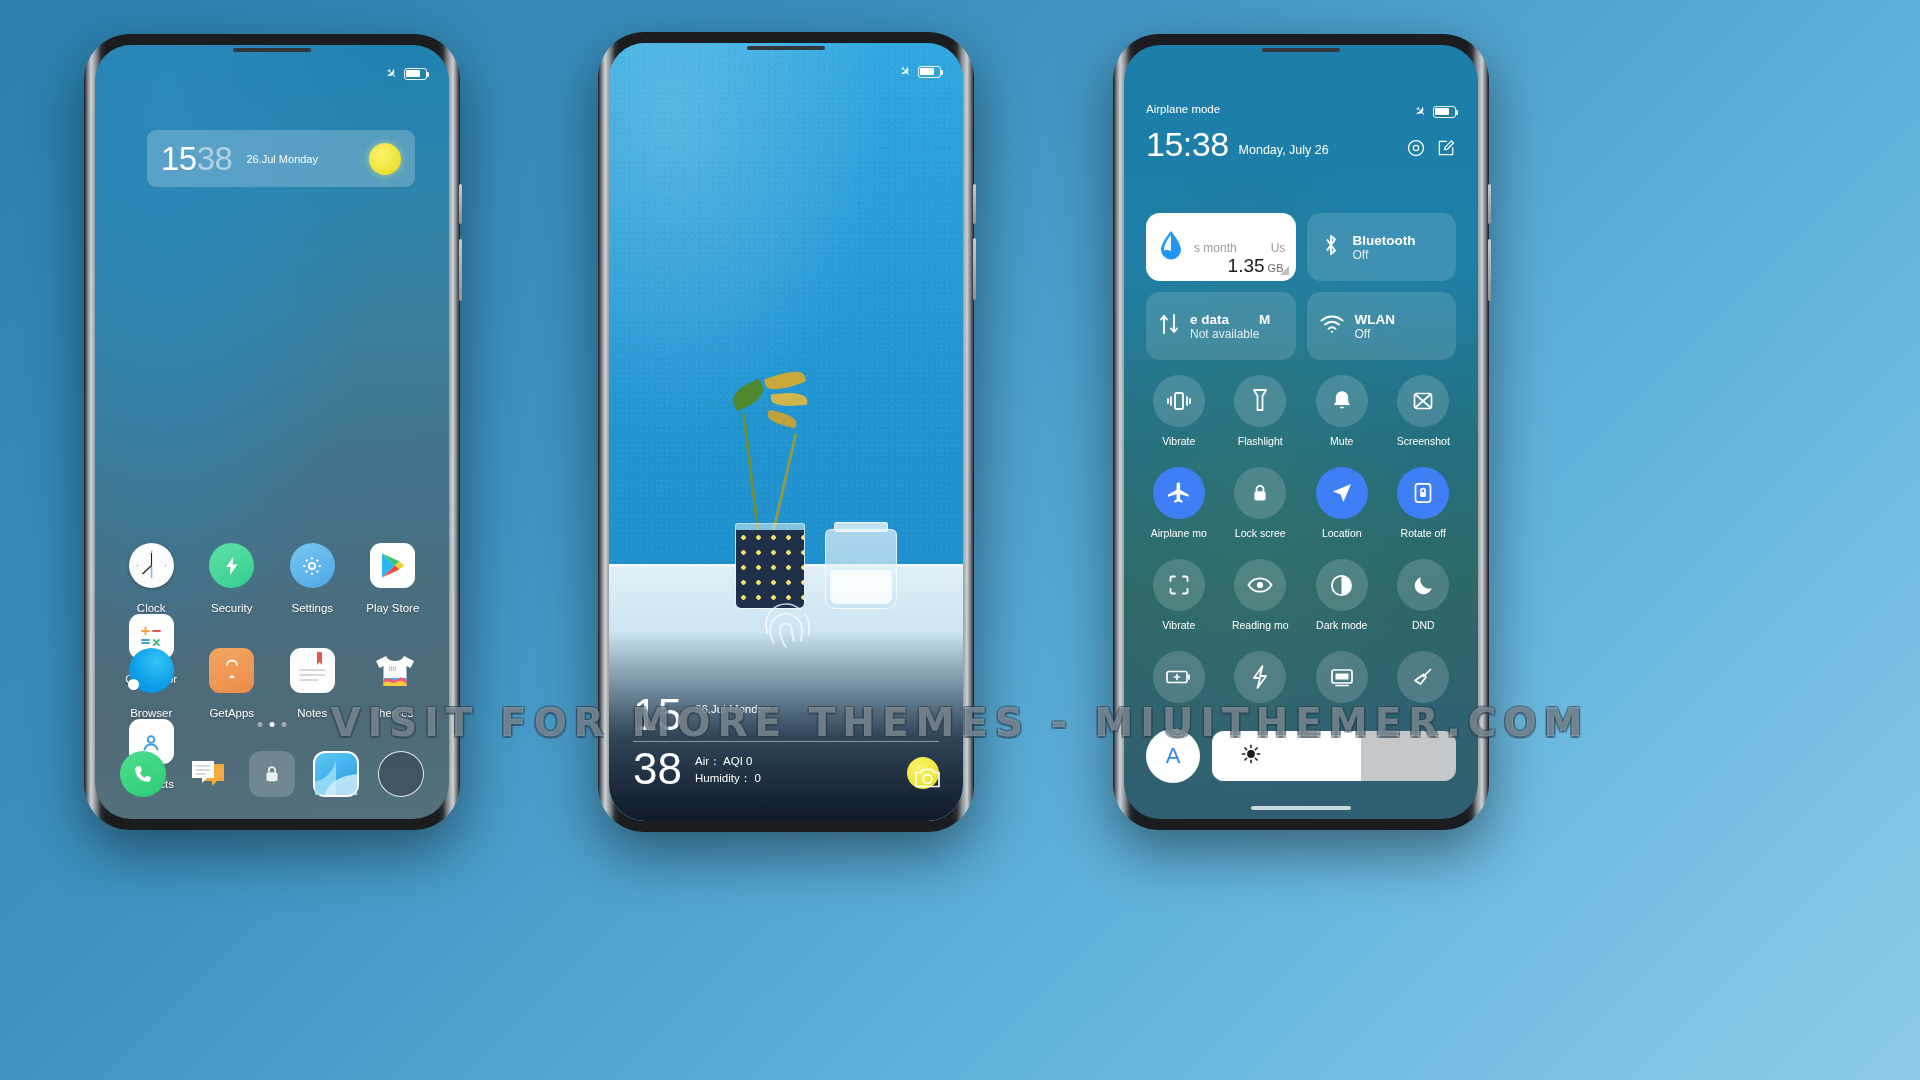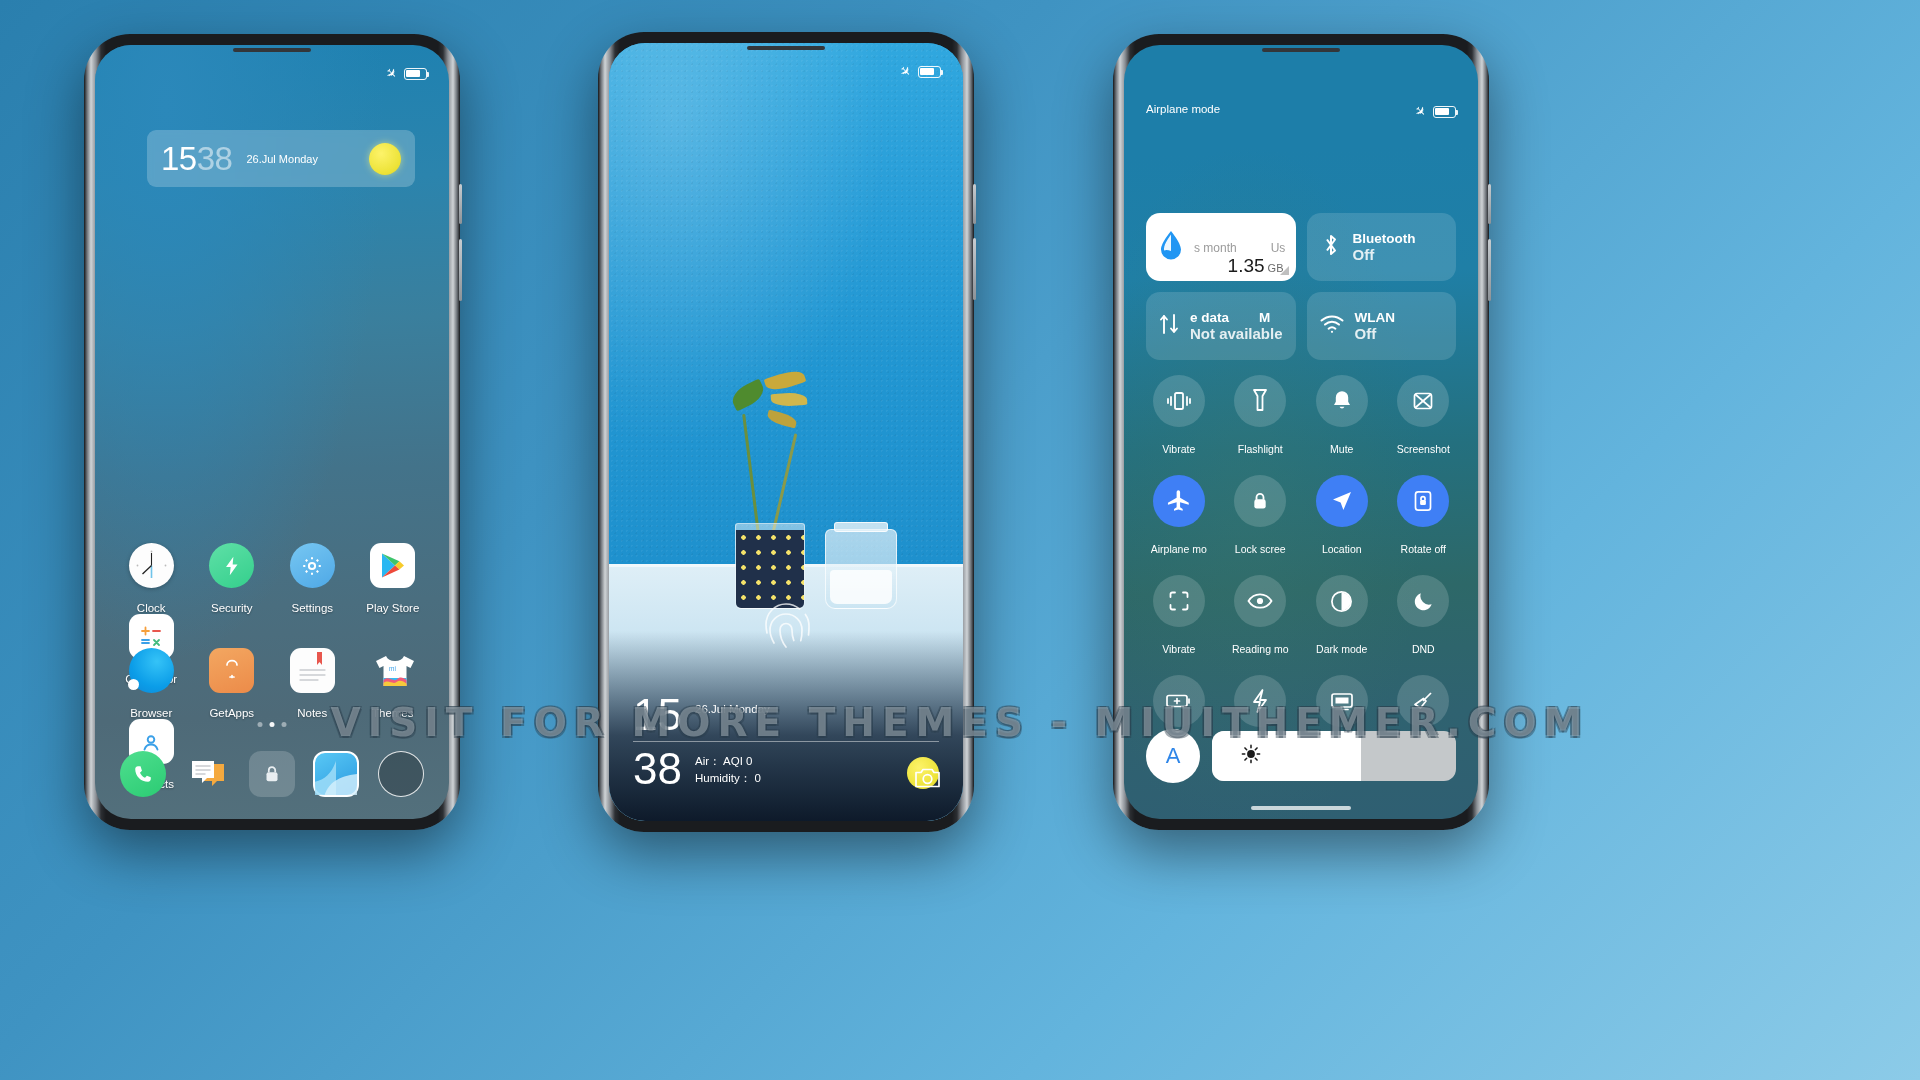--- a/index.html
+++ b/index.html
@@ -227,30 +227,30 @@
   .cc-ico { width:20px; height:20px; margin-bottom:3px; }
 
   .cc-tiles { position:absolute; top:168px; left:22px; right:22px;
               display:grid; grid-template-columns:1fr 1fr; gap:11px; }
   .tile { height:68px; border-radius:14px; display:flex; align-items:center;
           padding:0 12px; gap:10px; position:relative; overflow:hidden;}
   .tile.dim { background: rgba(255,255,255,0.14); }
   .tile.lit { background:#fff; }
   .tile-txt { display:flex; flex-direction:column; min-width:0; }
   .tile-title { font-size:13.5px; color:#fff; font-weight:600; white-space:nowrap;}
-  .tile-sub  { font-size:15px; color:rgba(255,255,255,.86); white-space:nowrap;font-weight:bold;}
+  .tile-sub  { font-size:12px; color:rgba(255,255,255,.86); white-space:nowrap;}
   .tile-corner { position:absolute; right:7px; bottom:6px;
                  width:0;height:0;border-left:9px solid transparent;border-bottom:9px solid #bfbfbf;}
   .data-top { font-size:12px; color:#9b9b9b; white-space:nowrap; display:flex; gap:34px;margin-top:24px;}
   .data-val { font-size:19px; color:#1b1b1b; font-weight:400;text-align:right; }
   .data-val small { font-size:11px; color:#6a6a6a; margin-left:3px;}
 
   .cc-grid { position:absolute; top:330px; left:14px; right:14px;
              display:grid; grid-template-columns: repeat(4,1fr); row-gap:20px; }
-  .tgl { display:flex; flex-direction:column; align-items:center; gap:16px; }
+  .tgl { display:flex; flex-direction:column; align-items:center; gap:8px; }
   .tgl-c { width:52px; height:52px; border-radius:50%;
            background: rgba(255,255,255,0.16);
            display:flex; align-items:center; justify-content:center; }
   .tgl-c.on { background:#3f7ff5; }
   .tgl-l { font-size:10.5px; color:#fff; white-space:nowrap; max-width:66px;
            overflow:hidden; text-overflow:clip; }
 
   .cc-bright { position:absolute; left:22px; right:22px; bottom:36px;
                display:flex; align-items:center; gap:12px; }
   .auto-btn { width:54px; height:54px; border-radius:50%; background:#fff;
@@ -522,20 +522,36 @@
     <div class="speaker"></div>
 
     <div class="cc-apmode">Airplane mode</div>
     <div class="cc-status">
       <span class="sb-plane">✈</span>
       <span class="batt">
           <i></i>
         </span>
     </div>
 
+    <div class="cc-head">
+      <span class="cc-time">15:38</span>
+      <span class="cc-date">Monday, July 26</span>
+      <span class="cc-ico">
+        <svg width="20" height="20" viewBox="0 0 24 24" fill="none" stroke="#fff" stroke-width="1.5">
+          <circle cx="12" cy="12" r="9"></circle>
+            <circle cx="12" cy="12" r="3.2"></circle>
+        </svg>
+      </span>
+      <span class="cc-ico">
+        <svg width="20" height="20" viewBox="0 0 24 24" fill="none" stroke="#fff" stroke-width="1.5" stroke-linejoin="round">
+          <path d="M4 4h9M4 4v16h16v-9"></path>
+            <path d="M13.5 13.5 21 6l-2.5-2.5L11 11l-.6 3.1z"></path>
+        </svg>
+      </span>
+    </div>
 
     <div class="cc-tiles">
       <div class="tile lit">
         <span>
           <svg width="26" height="30" viewBox="0 0 26 30">
             <path d="M13 1C13 1 3 13 3 19.5A10 10 0 0023 19.5C23 13 13 1 13 1z" fill="#2196f3"></path>
             <path d="M13 4.5C13 4.5 6 13.5 6 18.8c0 .6.05 1.2.15 1.75 2.1-1.1 4.4-.35 6.85.55V4.5z" fill="#fff" opacity=".92"></path>
           </svg>
         </span>
         <span class="tile-txt">

